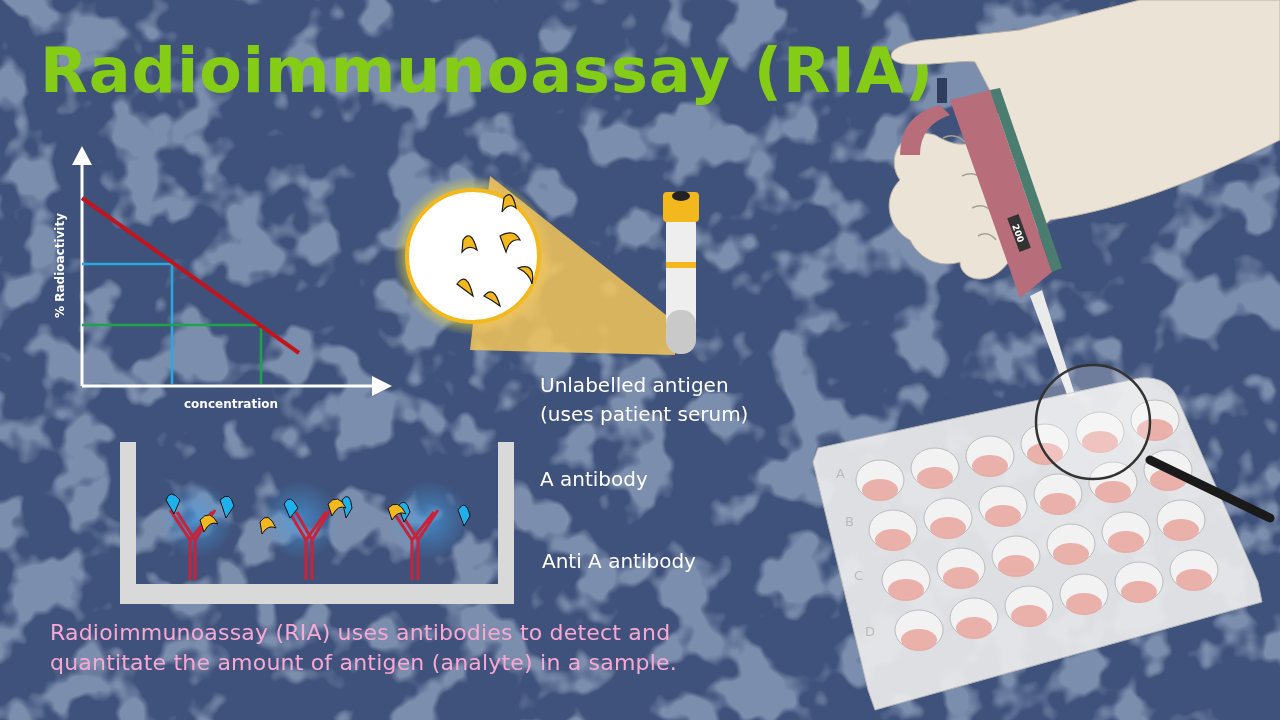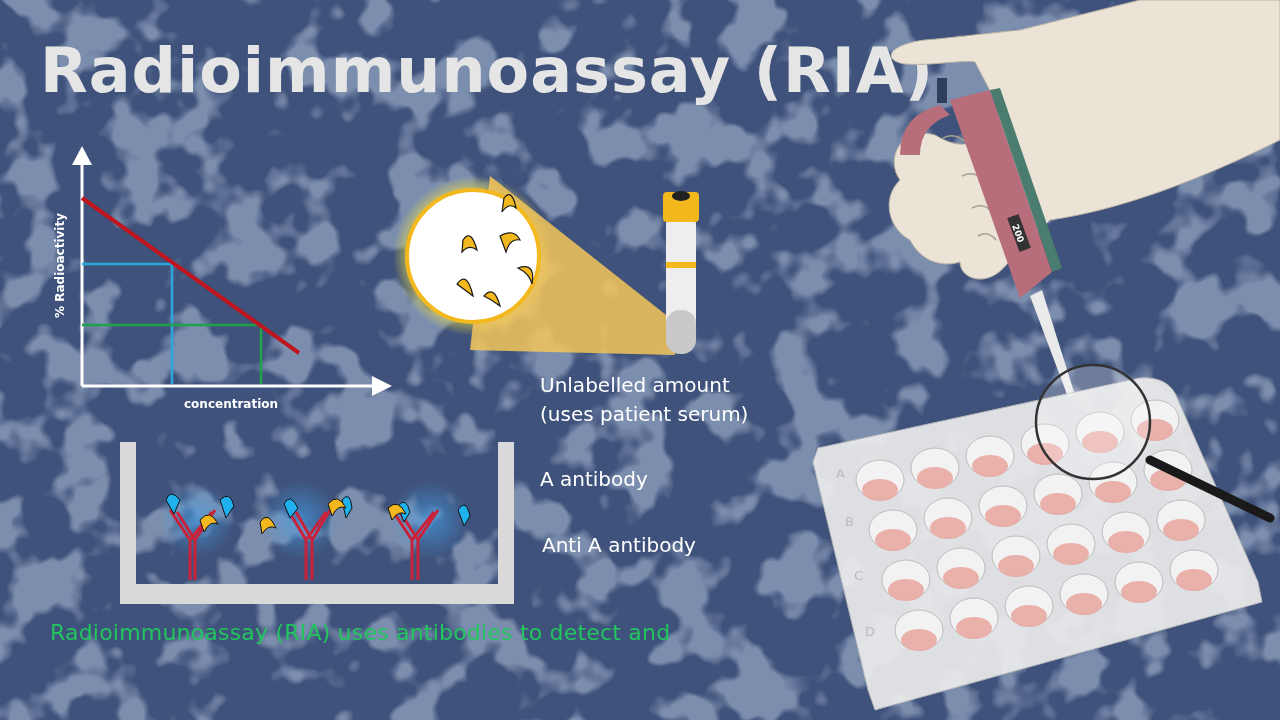--- a/index.html
+++ b/index.html
@@ -6,28 +6,28 @@
   body {
     width:1280px; height:720px; overflow:hidden; position:relative;
     background:#3e5079;
     font-family:"DejaVu Sans", sans-serif;
     color:#fff;
   }
   .bg { position:absolute; inset:0; }
   .title {
     position:absolute; left:40px; top:34px;
     font-size:62px; font-weight:bold; letter-spacing:1px;
-    color:#e5e5e5; white-space:nowrap;text-align:right;
+    color:#84cc16; white-space:nowrap;text-align:right;
   }
   .label {
     position:absolute; color:#fff; font-size:20px; line-height:30px; white-space:nowrap;
   }
   .desc {
     position:absolute; left:50px; top:618px; font-size:22px; line-height:30px;
-    color:#22c55e; white-space:nowrap; letter-spacing:0.2px;
+    color:#f9a8d4; white-space:nowrap; letter-spacing:0.2px;
   }
   .axis-label { font-size:12px; font-weight:bold; fill:#fff; font-family:"DejaVu Sans", sans-serif; }
   svg { position:absolute; overflow:visible; }
 </style>
 </head>
 <body>
 
 <svg class="bg" width="1280" height="720" viewBox="0 0 1280 720">
   <defs>
     <filter id="mottle" x="0" y="0" width="100%" height="100%">
@@ -75,21 +75,21 @@
   </g>
   <g>
     <rect x="666" y="210" width="30" height="140" rx="14" fill="#eeeeee"></rect>
     <rect x="666" y="310" width="30" height="44" rx="14" fill="#c9c9c9"></rect>
     <rect x="666" y="262" width="30" height="6" fill="#f3b81d"></rect>
     <rect x="663" y="192" width="36" height="30" rx="4" fill="#f3b81d"></rect>
     <ellipse cx="681" cy="196" rx="9" ry="5" fill="#222"></ellipse>
   </g>
 </svg>
 
-<div class="label" style="left:540px;top:370px">Unlabelled amount</div>
+<div class="label" style="left:540px;top:370px">Unlabelled antigen</div>
 <div class="label" style="left:540px;top:399px">(uses patient serum)</div>
 
 <svg style="left:110px;top:430px" width="420" height="180" viewBox="110 430 420 180">
   <path d="M120,442 h16 v142 h362 v-142 h16 v162 h-394 z" fill="#d9d9d9"></path>
   <g>
     <circle cx="197" cy="520" r="38" fill="url(#blueGlow)"></circle>
     <path d="M190,580 v-40 l-20,-30 M195,580 v-40 l-18,-28 M195,540 l20,-30 M190,540 l22,-28" stroke="#c8233a" stroke-width="3" fill="none"></path>
     <path d="M166,500 q4,-12 14,0 l-6,14 z" fill="#1fb0ee" stroke="#111" stroke-width="1"></path>
     <path d="M220,500 q10,-10 14,6 l-8,12 z" fill="#1fb0ee" stroke="#111" stroke-width="1"></path>
     <path d="M200,520 q10,-12 18,4 q-8,-4 -14,8 z" fill="#f3b81d" stroke="#111" stroke-width="1"></path>
@@ -105,21 +105,21 @@
   <g>
     <circle cx="430" cy="520" r="40" fill="url(#blueGlow)"></circle>
     <path d="M412,580 v-40 l-20,-30 M418,580 v-40 l-18,-28 M418,540 l20,-30 M412,540 l22,-28" stroke="#c8233a" stroke-width="3" fill="none"></path>
     <path d="M458,510 q8,-12 12,6 l-6,10 z" fill="#1fb0ee" stroke="#111" stroke-width="1"></path>
     <path d="M398,506 q8,-10 12,6 l-6,10 z" fill="#1fb0ee" stroke="#111" stroke-width="1"></path>
     <path d="M388,508 q10,-10 18,6 q-8,-4 -14,6 z" fill="#f3b81d" stroke="#111" stroke-width="1"></path>
   </g>
 </svg>
 
 <div class="label" style="left:540px;top:464px">A antibody</div>
-<div class="label" style="left:542px;top:530px">Anti A antibody</div>
+<div class="label" style="left:542px;top:546px">Anti A antibody</div>
 
 <svg style="left:860px;top:0px" width="420" height="440" viewBox="860 0 420 440">
   <path d="M1280,0 L1140,0 C1100,10 1060,20 1020,30 C980,34 950,38 925,40 C890,44 880,60 905,64 C930,66 960,60 975,62 L1000,110 C980,150 960,150 935,135 C900,125 885,160 900,180 C880,200 890,230 910,240 C920,260 940,268 960,262 C960,280 990,290 1010,260 L1050,220 C1120,210 1200,180 1280,140 Z" fill="#ece3d7" stroke="#b9b1a5" stroke-width="1"></path>
   <path d="M943,138 q12,-6 22,4 M962,176 q12,-6 22,4 M972,208 q12,-6 20,4 M978,236 q10,-6 18,4" stroke="#a89f93" stroke-width="1.5" fill="none"></path>
   <g>
     <path d="M950,100 L990,90 L1052,272 L1020,298 Z" fill="#b86d7b"></path>
     <path d="M990,90 L1000,88 L1062,268 L1052,272 Z" fill="#4a7d70"></path>
     <path d="M900,155 q0,-40 40,-50 l10,10 q-30,10 -30,40 z" fill="#b86d7b"></path>
     <rect x="937" y="78" width="10" height="25" fill="#2f3e5e"></rect>
     <rect x="1013" y="215" width="12" height="36" fill="#333" transform="rotate(-20 1019 233)"></rect>
@@ -197,13 +197,14 @@
     <text x="865" y="636">D</text>
   </g>
   <g>
     <line x1="1150" y1="460" x2="1270" y2="518" stroke="#1a1a1a" stroke-width="9" stroke-linecap="round"></line>
     <circle cx="1093" cy="422" r="57" fill="#ffffff" fill-opacity="0.25" stroke="#333" stroke-width="2.5"></circle>
   </g>
 </svg>
 
 <div class="desc">
   <div>Radioimmunoassay (RIA) uses antibodies to detect and</div>
+  <div>quantitate the amount of antigen (analyte) in a sample.</div>
 </div>
 
 </body></html>

